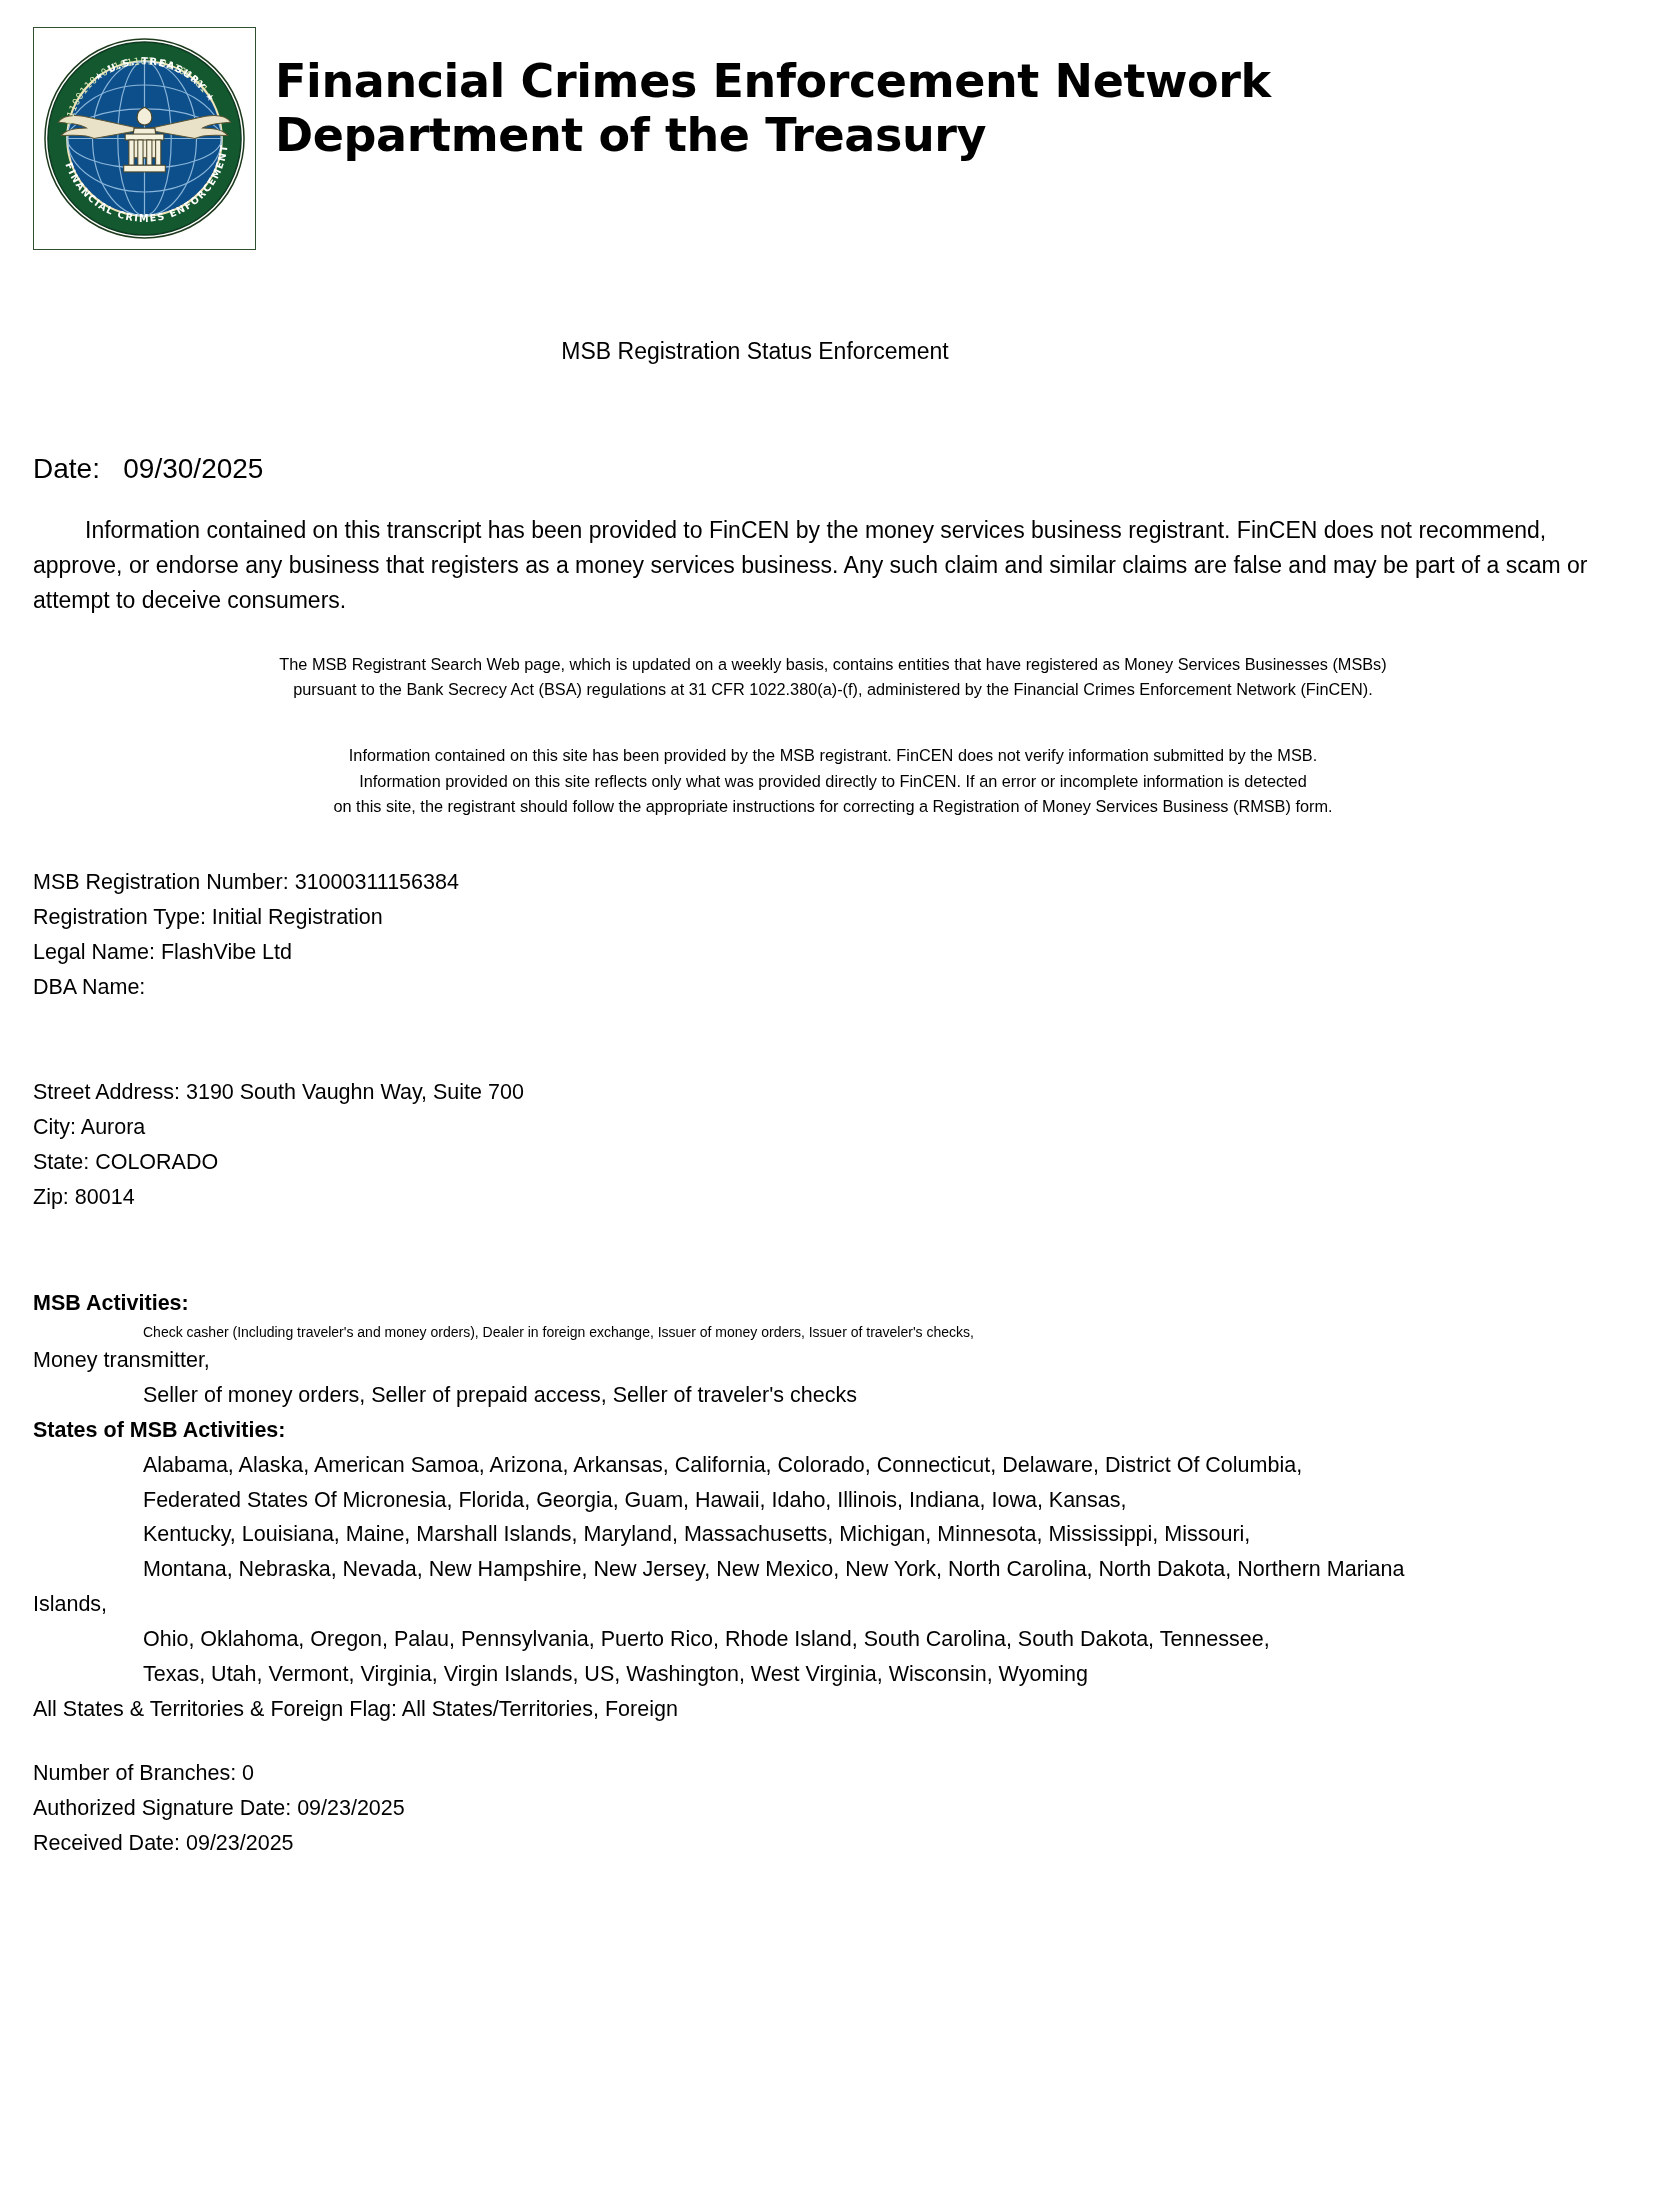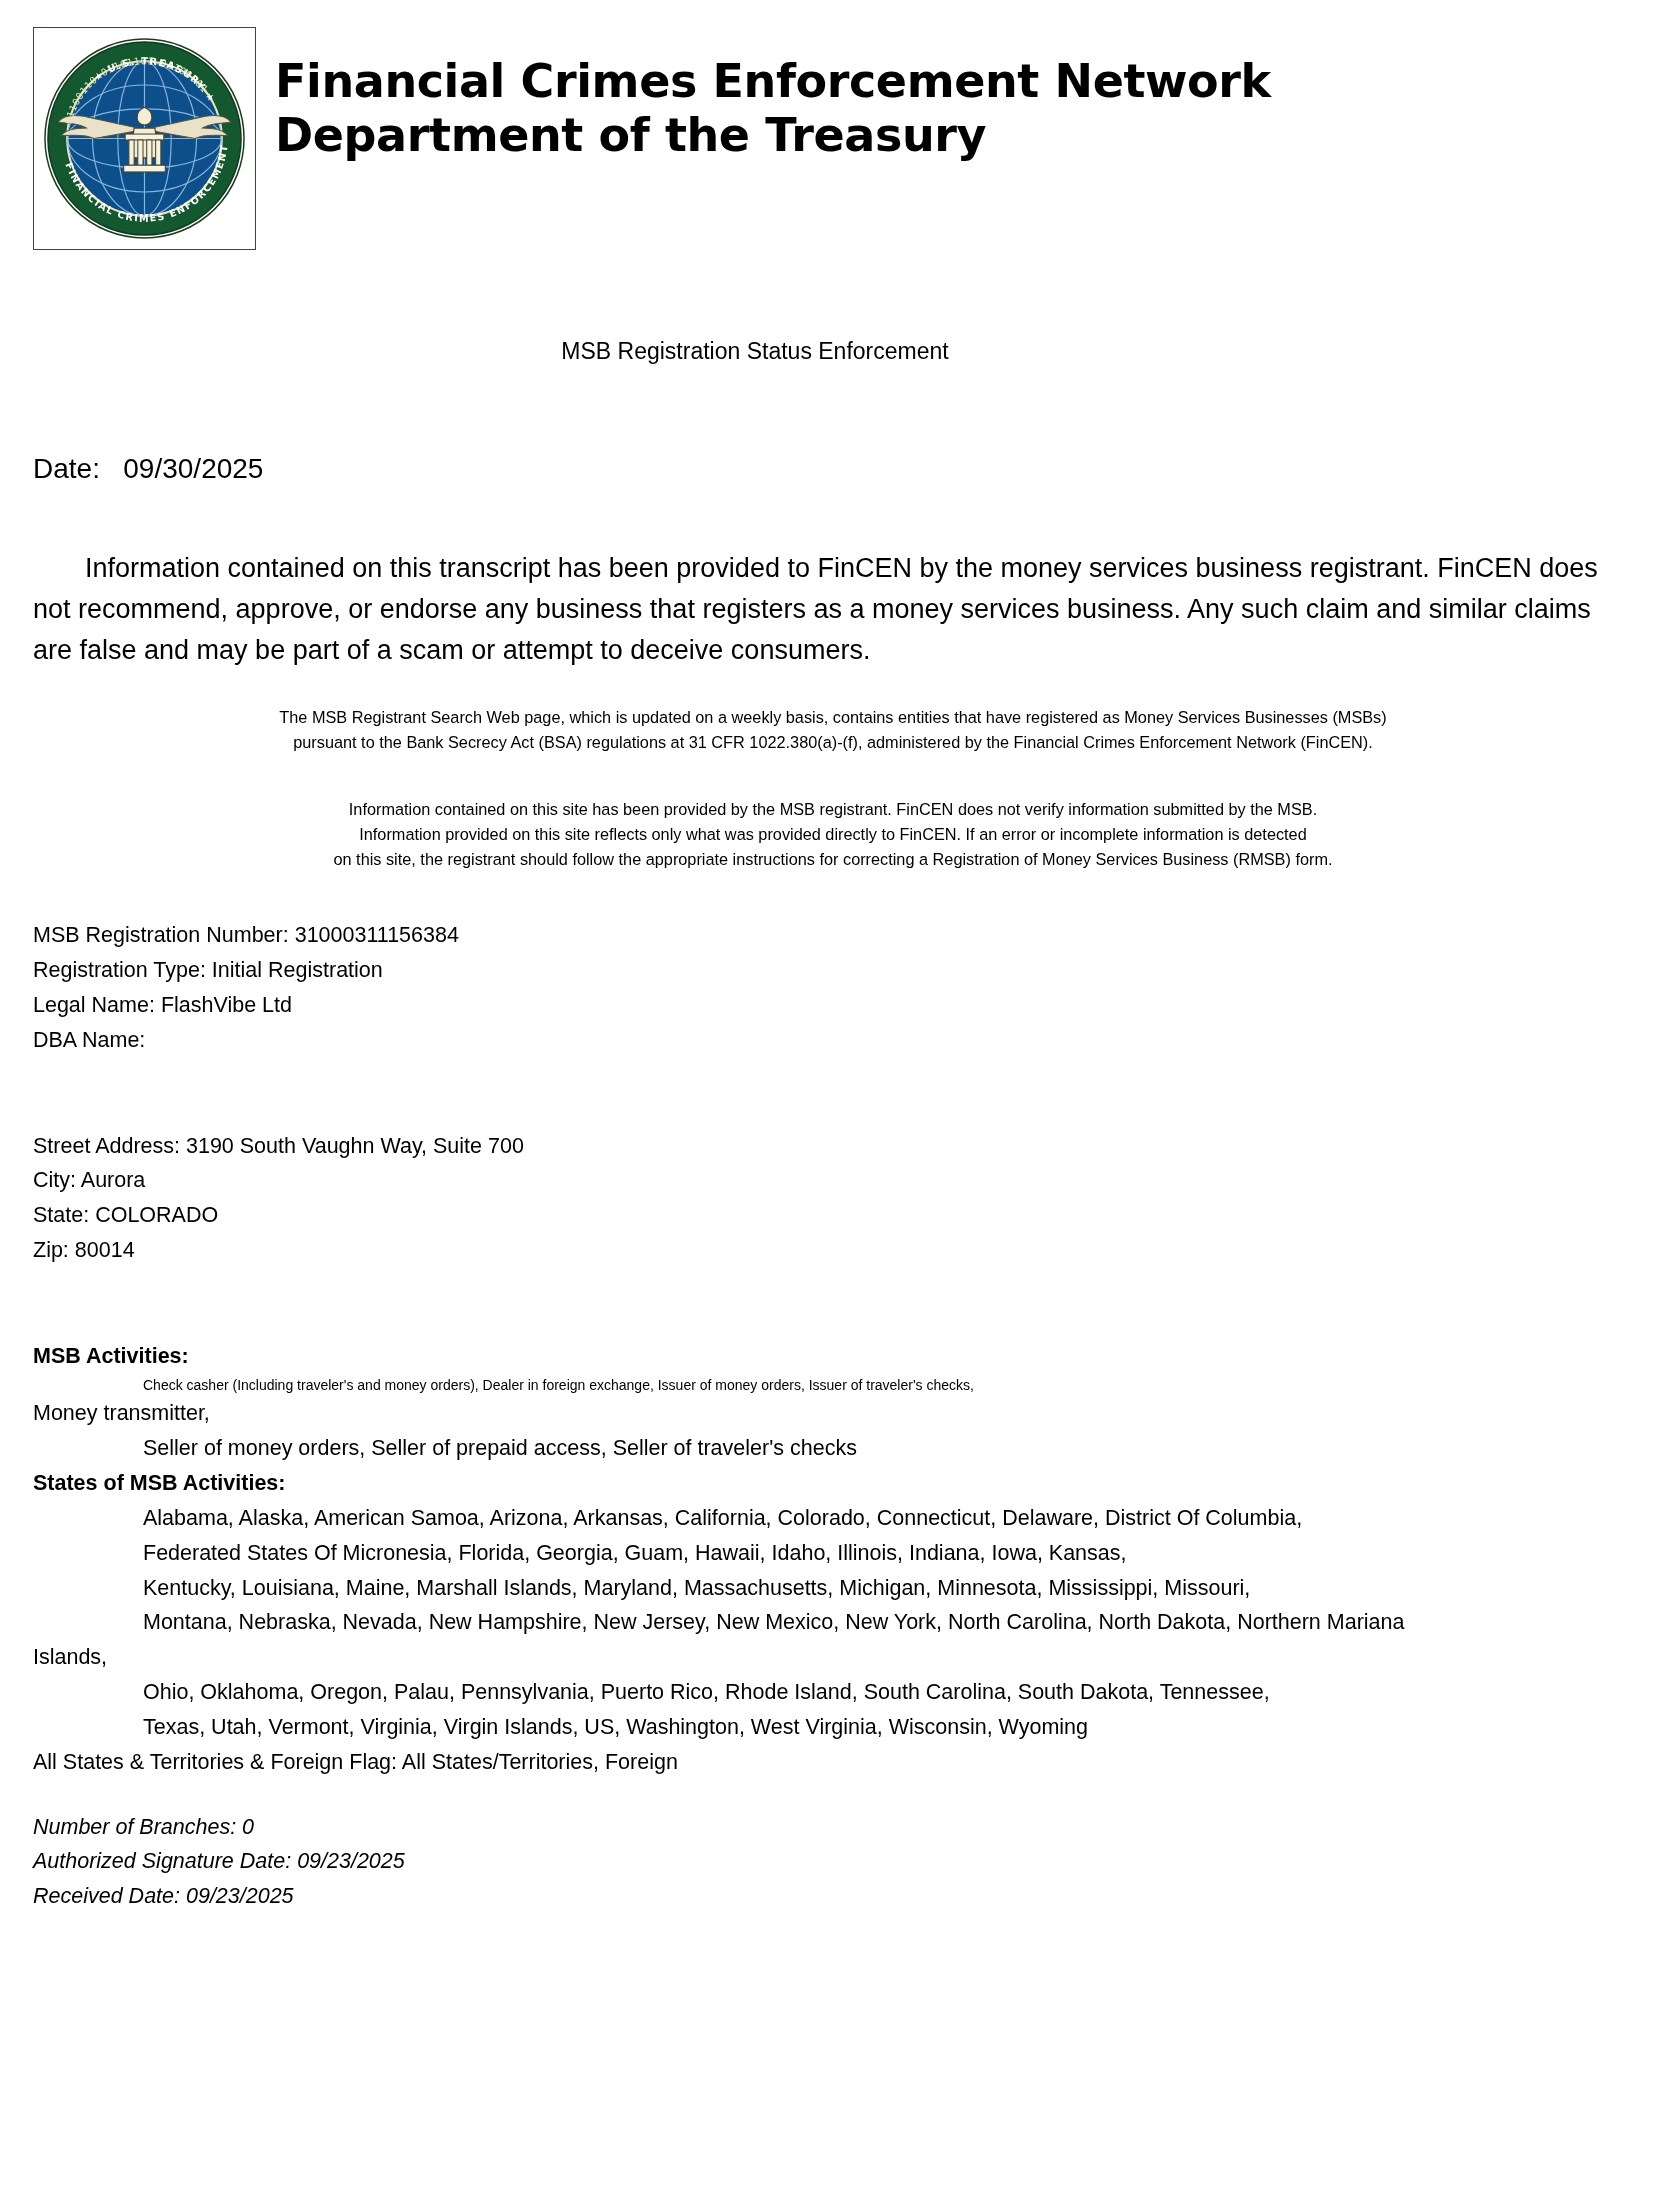--- a/index.html
+++ b/index.html
@@ -60,23 +60,23 @@
     text-align: center;
     font-size: 23px;
     margin: 88px 0 0 0;
     padding-right: 156px;
   }
   .date-line {
     font-size: 28px;
     margin-top: 88px;
   }
   .intro {
-    font-size: 27px;
+    font-size: 23px;
     line-height: 1.52;
-    margin-top: 63px;
+    margin-top: 28px;
     max-width: 1573px;
   }
   .intro .indent {
     display: inline-block;
     width: 52px;
   }
   .small-block {
     font-size: 16.3px;
     line-height: 1.55;
     text-align: center;
@@ -115,21 +115,21 @@
     text-indent: -110px;
   }
   .indented-wrap > span.lead {
     display: inline-block;
     width: 110px;
   }
   .plain {
     font-size: 21.5px;
     line-height: 1.62;
   }
-  .footer-fields .field { line-height: 1.62; font-style: italic; }
+  .footer-fields .field { line-height: 1.62; }
 </style>
 </head>
 <body>
 
 <div class="page">
 
   <div class="header">
     <div class="seal-box">
       <div class="seal">
         <svg viewBox="0 0 276 276" width="205" height="205" aria-hidden="true">

